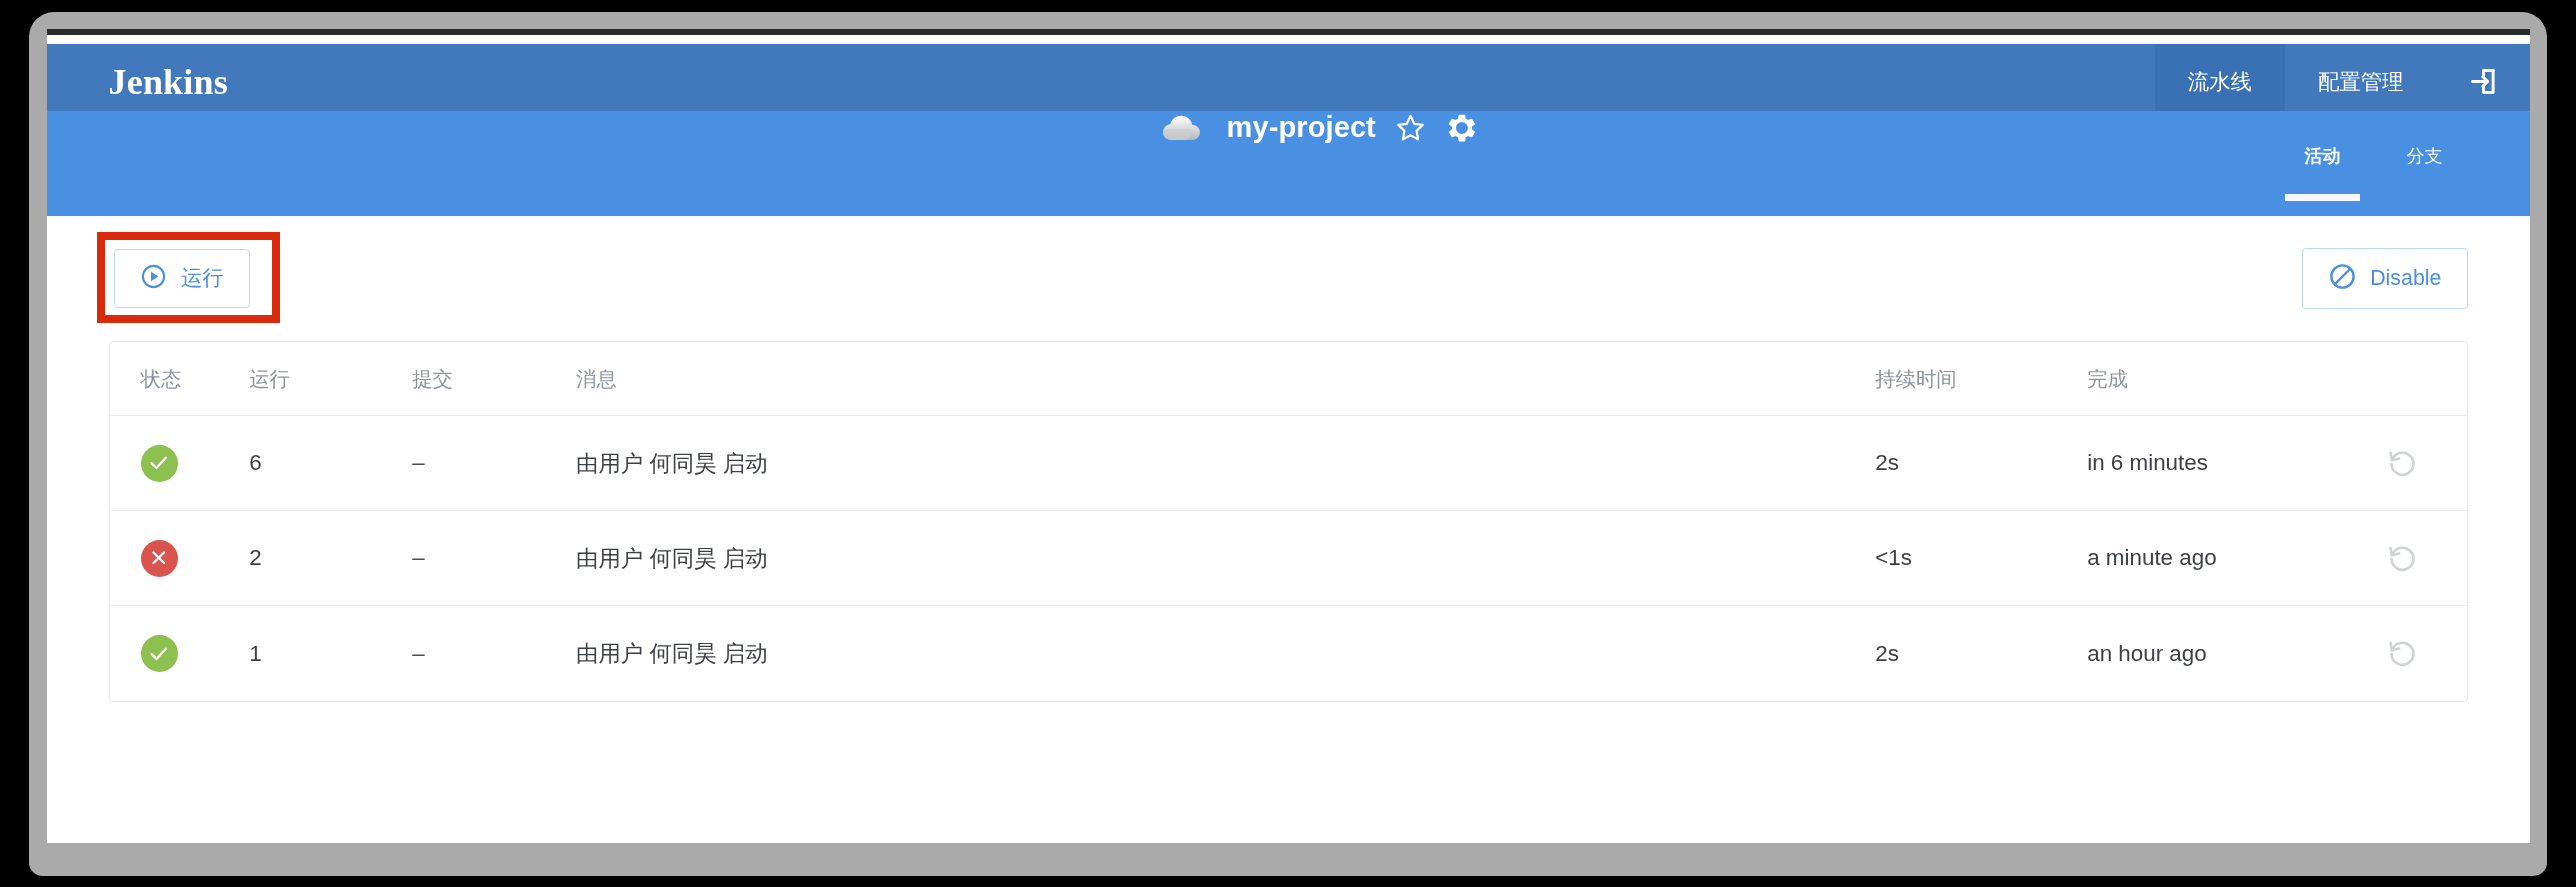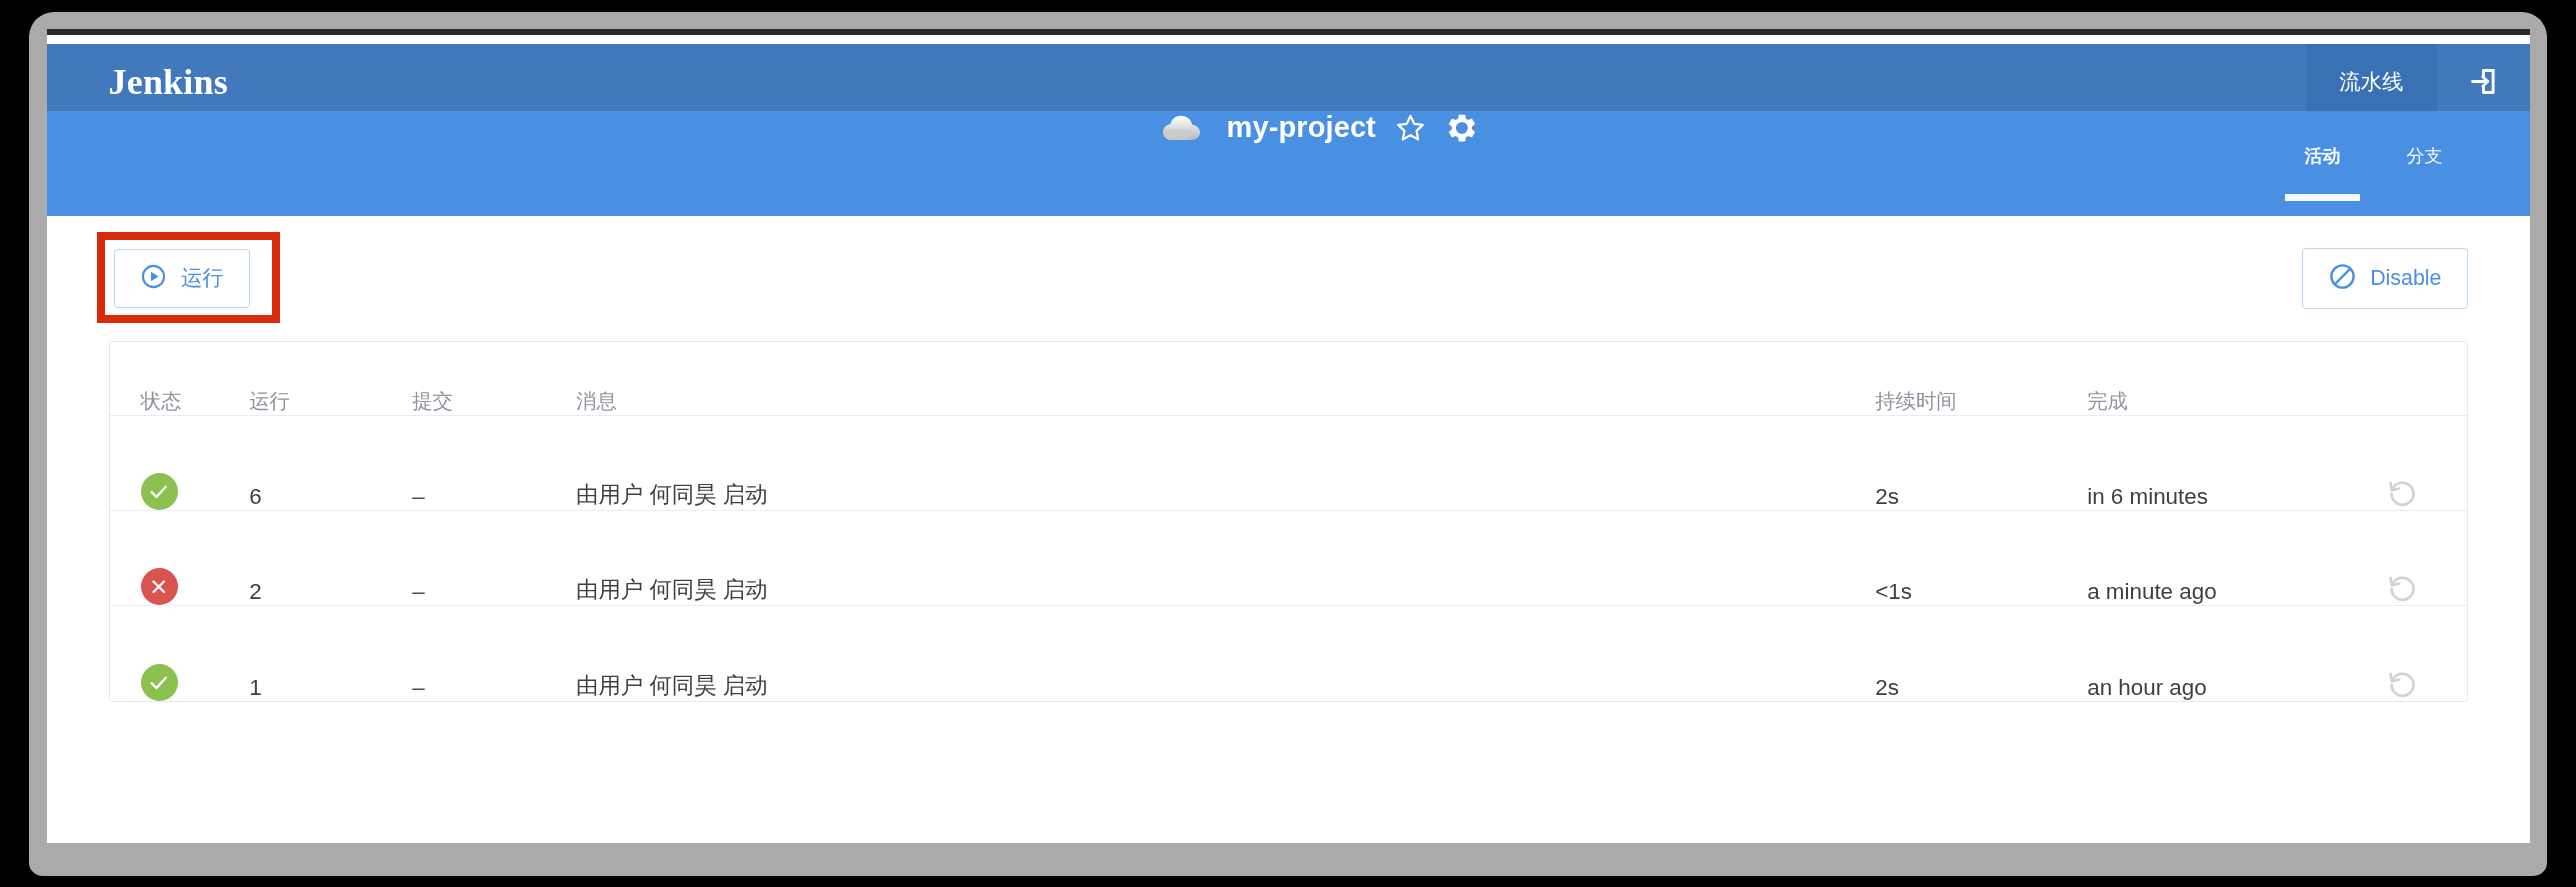--- a/index.html
+++ b/index.html
@@ -209,21 +209,21 @@
 
   
   .runs-table {
     border: 1px solid #e6e8ec;
     border-radius: 3.9px;
     overflow: hidden;
     background: #ffffff;
   }
   .table-row {
     display: flex;
-    align-items: flex-end;
+    align-items: center;
     height: 95px;
     border-bottom: 1px solid #ececf0;
     box-sizing: border-box;
   }
   .table-row:last-child { border-bottom: none; }
   .table-header {
     height: 74px;
     color: #8e949e;
     font-size: 20.4px;
     border-bottom: 1px solid #ececf0;
@@ -259,20 +259,23 @@
 <div class="window-frame">
   <div class="window-inner">
     <div class="chrome-topline"></div>
 
     <div class="jenkins-header">
       <div class="jenkins-logo">Jenkins</div>
       <div class="header-spacer"></div>
       <div class="header-nav">
         <div class="header-nav-item active">
           <span>流水线</span>
+        </div>
+        <div class="header-nav-item">
+          <span>配置管理</span>
         </div>
       </div>
       <div class="header-icon-btn">
         <svg width="33" height="33" viewBox="0 0 24 24" fill="none" stroke="#ffffff" stroke-width="2.1" stroke-linecap="round" stroke-linejoin="round">
           <path d="M19 4h-7v4"></path>
           <path d="M19 4v16h-7v-4"></path>
           <path d="M4 12h11"></path>
           <path d="M11.5 8.5L15 12l-3.5 3.5"></path>
         </svg>
       </div>

